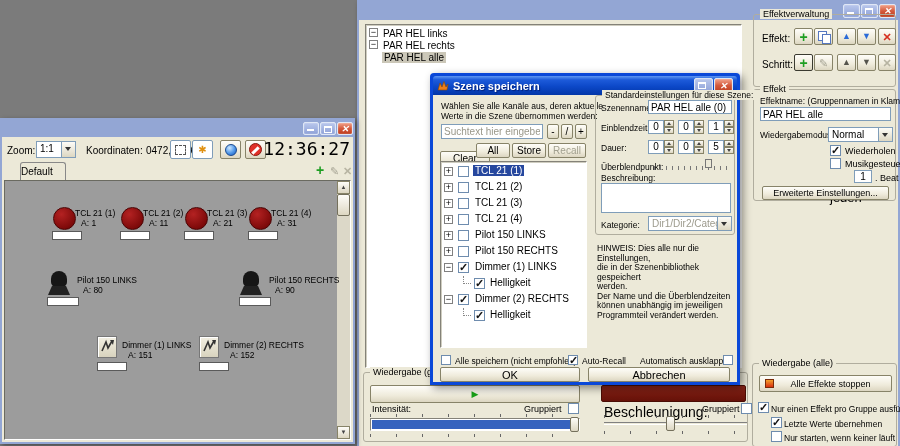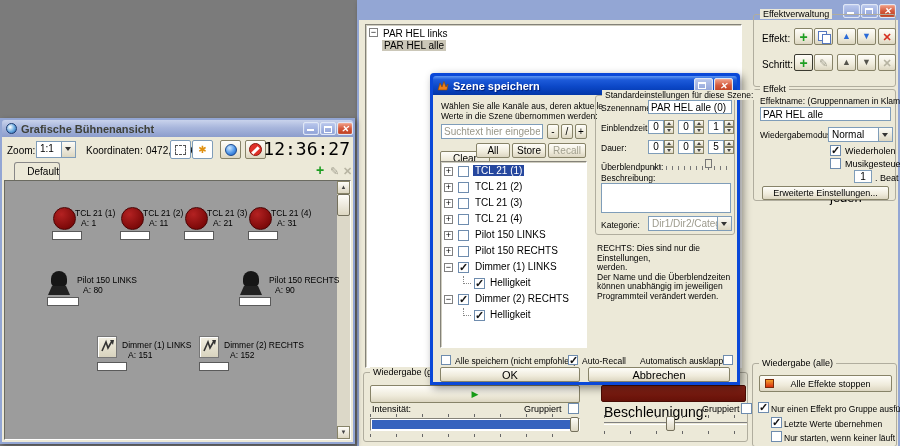--- a/index.html
+++ b/index.html
@@ -111,20 +111,24 @@
         <i class="xg">✕</i>
       </span>
     <div class="body" style="left:2px;top:20px;width:539px;height:428px"></div>
 
     <div class="sunk" style="left:8px;top:24px;width:377px;height:344px;padding:2px 0 0 0">
       <div class="trowM">
         <span class="exp open" style="left:3px;top:1px"></span>
         <span class="tlabel" style="left:17px">PAR HEL links</span>
       </div>
       <div class="trowM">
+        <span class="exp open" style="left:3px;top:1px"></span>
+        <span class="tlabel" style="left:17px">PAR HEL rechts</span>
+      </div>
+      <div class="trowM">
         <span class="tlabel sel-gray" style="left:16px">PAR HEL alle</span>
       </div>
     </div>
 
     <div class="grp" style="left:396px;top:14px;width:143px;height:73px">
       <span class="glbl">Effektverwaltung</span>
       <span class="lbl" style="left:8px;top:18px;font-size:10px">Effekt:</span>
       <span class="tbtn" style="left:40px;top:13px;width:19px;height:17px">
           <span class="g-plus"></span>
         </span>
@@ -211,24 +215,20 @@
       <span class="cb" style="left:377px;top:30px"></span>
       <span class="tick" style="left:240px;top:42px;width:142px"></span>
       <div style="position:absolute;left:240px;top:49px;width:143px;height:3px;border-top:1px solid #808080;border-bottom:1px solid #fff">
         <span class="thumb" style="top: -7px; height: 15px; margin-left: -4px; left: 46%;"></span>
       </div>
       <span class="tick" style="left:240px;top:58px;width:142px"></span>
     </div>
   </div>
 
   <div class="win" style="left:0;top:118px;width:355px;height:326px">
-    <div class="tbar" style="left:2px;top:2px;width:351px;height:17px">
-      <span class="ic-eye" style="position:relative"></span>
-      <span class="ttl">Grafische Bühnenansicht</span>
-    </div>
     <span class="wbtn" style="left:303px;top:4px;width:16px;height:13px">
         <i class="bar"></i>
       </span>
     <span class="wbtn" style="left:320px;top:4px;width:16px;height:13px">
         <i class="box"></i>
       </span>
     <span class="wbtn close" style="left:337px;top:4px;width:16px;height:13px">
         <i class="xg">✕</i>
       </span>
     <div class="body" style="left:2px;top:19px;width:351px;height:305px"></div>
@@ -247,21 +247,21 @@
         <span class="g-star"></span>
       </span>
     <span class="tbtn" style="left:220px;top:22px;width:21px;height:19px">
         <span class="bluecirc"></span>
       </span>
     <span class="tbtn" style="left:245px;top:22px;width:21px;height:19px">
         <span class="nosign"></span>
       </span>
     <div class="clock" style="left:260px;top:20px;width:90px">12:36:27</div>
 
-    <span class="abs" style="left:14px;top:44px;width:46px;height:18px;background:#ECE9D8;border:1px solid #888;border-bottom:none;border-radius:3px 3px 0 0;text-align:right;font-size:10px;line-height:17px"><span>Default</span></span>
+    <span class="abs" style="left:20px;top:44px;width:46px;height:18px;background:#ECE9D8;border:1px solid #888;border-bottom:none;border-radius:3px 3px 0 0;text-align:left;font-size:10px;line-height:17px"><span>Default</span></span>
     <span class="lbl g-plus" style="left:316px;top:47px"></span>
     <span class="lbl g-pencil" style="left:330px;top:48px"></span>
     <span class="lbl g-x dim" style="left:343px;top:48px"></span>
 
     <div class="abs" style="left:4px;top:62px;width:347px;height:260px;background:#9C9C9C;border:1px solid;border-color:#6a6a60 #fff #fff #6a6a60">
 
       <div class="sbar" style="right:0;top:0;bottom:0;width:13px">
         <span class="sarrow" style="top:0;left:0">▲</span>
         <span class="thumb" style="top:13px;left:0;width:13px;height:22px"></span>
         <span class="sarrow" style="bottom:0;left:0">▼</span>
@@ -458,21 +458,22 @@
       <span class="lbl" style="left:5px;top:77px;font-size:8.5px">Beschreibung:</span>
       <textarea class="inp" style="left: 5px; top: 87px; width: 130px; height: 30px; resize: none;"></textarea>
       <span class="lbl" style="left:5px;top:124px;font-size:8.5px">Kategorie:</span>
       <div class="dd dis" style="left:52px;top:120px;width:84px;height:15px">
         <span class="dtext">Dir1/Dir2/Category</span>
         <span class="dbtn"></span>
       </div>
     </div>
 
     <div class="abs" style="left:167px;top:171px;width:138px;font-size:8.5px;line-height:9.5px">
-      <span style="display:block">RECHTS: Dies sind nur die Einstellungen,</span>
+      <span style="display:block">HINWEIS: Dies alle nur die Einstellungen,</span>
+      <span style="display:block">die in der Szenenbibliothek gespeichert</span>
       <span style="display:block">werden.</span>
       <span style="display:block">Der Name und die Überblendzeiten</span>
       <span style="display:block">können unabhängig im jeweiligen</span>
       <span style="display:block">Programmteil verändert werden.</span>
     </div>
 
 
     <span class="cb" style="left:11px;top:282px;width:10px;height:10px"></span>
     <span class="lbl" style="left:25px;top:283px;font-size:8.5px">Alle speichern (nicht empfohlen)</span>
     <span class="cb chk" style="left:138px;top:282px;width:10px;height:10px"></span>

